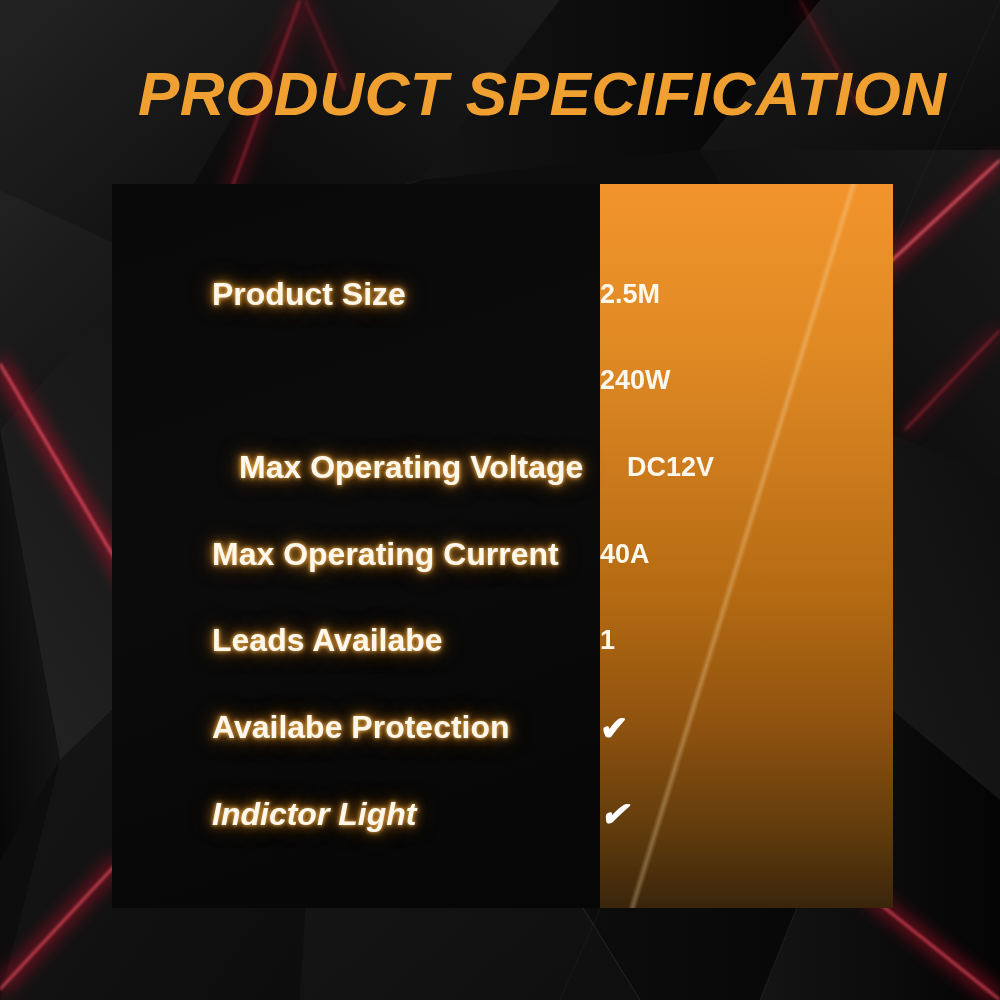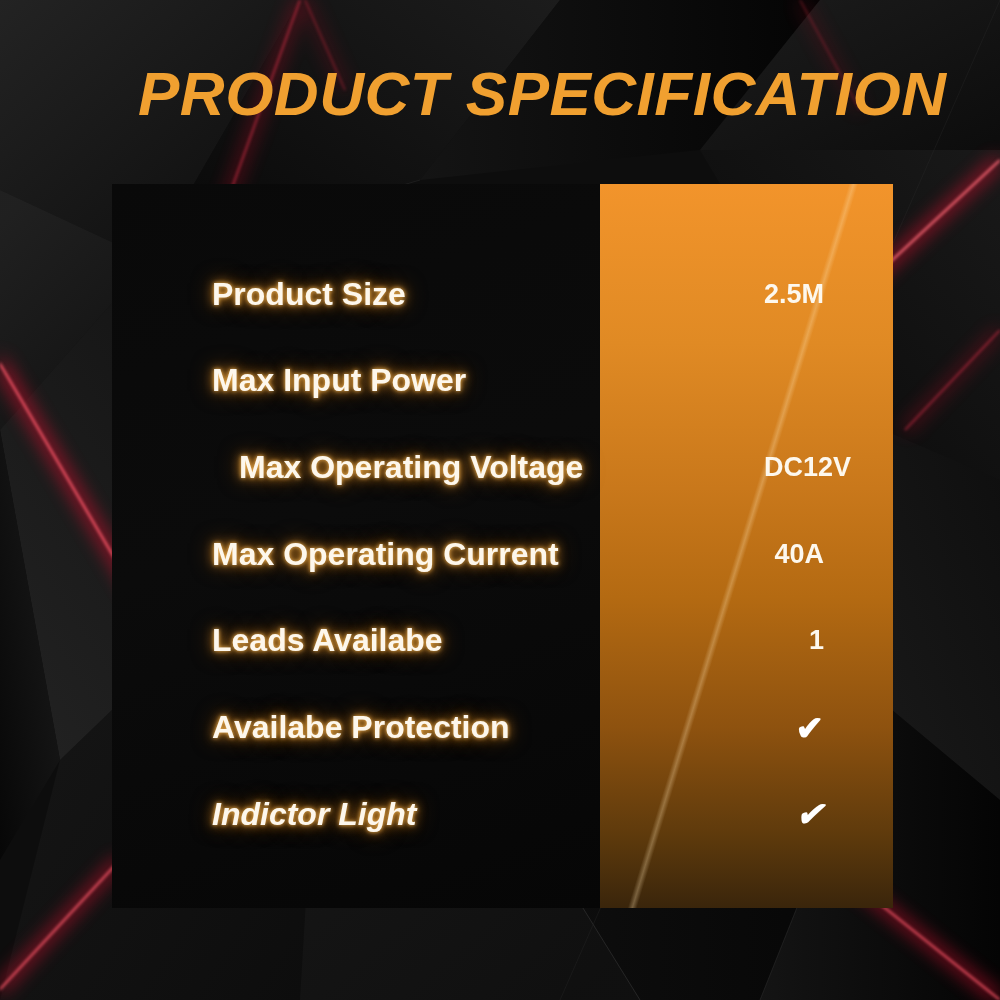--- a/index.html
+++ b/index.html
@@ -115,23 +115,23 @@
     font-weight: bold;
     color: #FDF7EC;
     white-space: nowrap;
     text-shadow:
        0 0 4px rgba(255,190,90,0.95),
        0 0 11px rgba(247,160,40,0.85),
        0 0 22px rgba(220,120,20,0.55);
   }
   .value {
     position: absolute;
-    left: 580px;
+    left: 600px;
     width: 244px;
-    text-align: right;
+    text-align: left;
     font-size: 27px;
     font-weight: bold;
     color: #FDF8EE;
     white-space: nowrap;
   }
   .value.check {
     font-size: 34px;
     line-height: 1;
     color: #FFFFFF;
   }
@@ -223,21 +223,21 @@
   <div id="value-panel">
     <div id="value-sheen"></div>
   </div>
 
   <div id="rows">
       <div class="row" style="top: 86px;">
         <div class="label">Product Size</div>
         <div class="value">2.5M</div>
       </div>
       <div class="row" style="top: 172.7px;">
-        <div class="label">Max Input Power</div>
+        <div class="value">240W</div>
       </div>
       <div class="row" style="top: 259.4px; margin-left: 27px;">
         <div class="label">Max Operating Voltage</div>
         <div class="value">DC12V</div>
       </div>
       <div class="row" style="top: 346.1px; padding-left: 36px;">
         <div class="label">Max Operating Current</div>
         <div class="value">40A</div>
       </div>
       <div class="row" style="top: 432.8px;">

